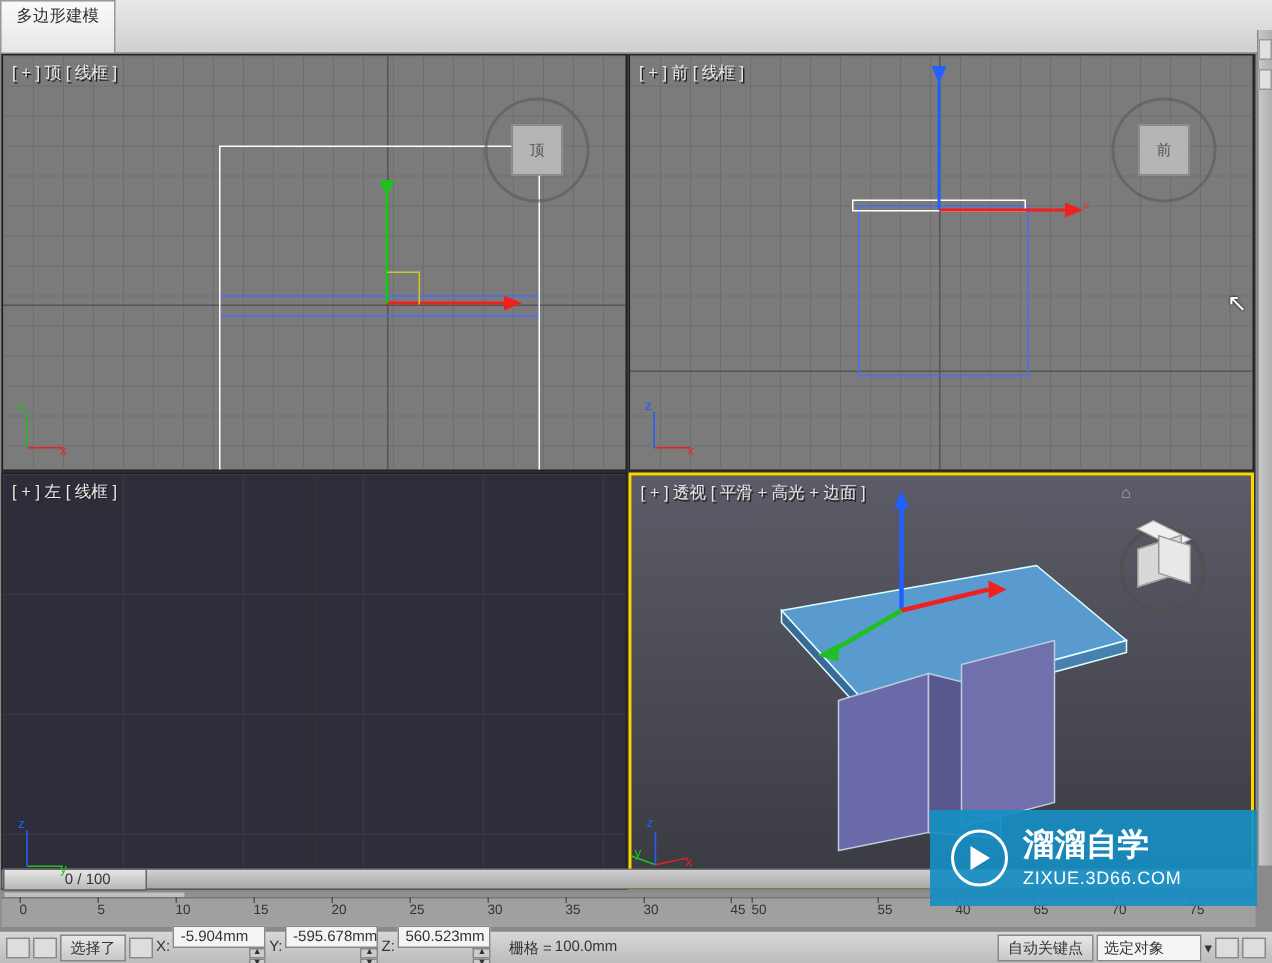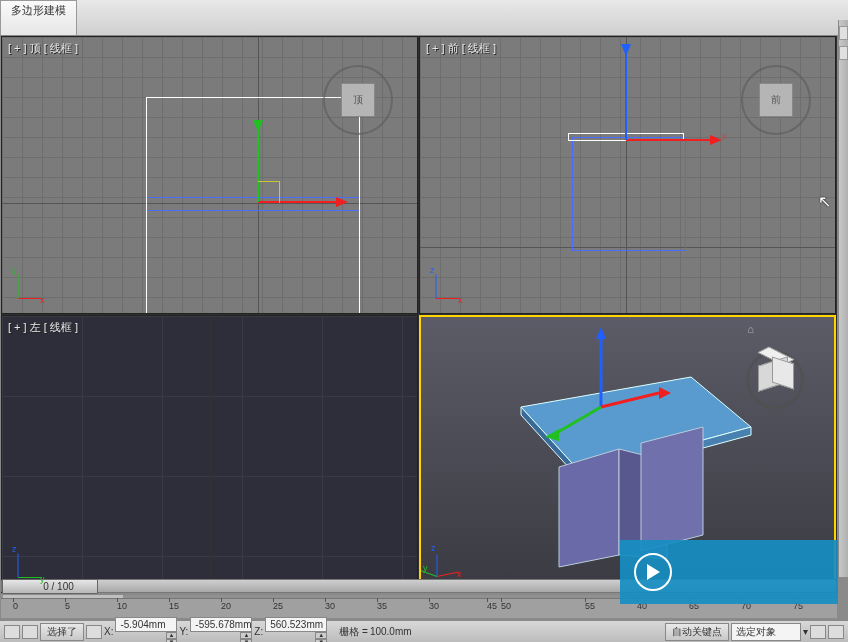--- a/index.html
+++ b/index.html
@@ -248,20 +248,21 @@
     <div class="vp-label">[ + ] 左 [ 线框 ]</div>
     <div class="corner-axis">
       <div class="ax" style="width:24px;background:#20c020"></div>
       <span class="lbl" style="left:26px;bottom:-2px;color:#20c020">y</span>
       <div class="ax" style="width:24px;background:#2060ff;transform:rotate(-90deg)"></div>
       <span class="lbl" style="left:-2px;top:0;color:#2060ff">z</span>
     </div>
   </div>
 
   <div class="viewport vp-grad active">
+    <div class="vp-label">[ + ] 透视 [ 平滑 + 高光 + 边面 ]</div>
     <div class="home-icon">⌂</div>
     <div class="mini-cube">
       <div class="ring"></div>
       <div class="cube">
           <div class="f3"></div>
           <div class="f1"></div>
           <div class="f2"></div>
         </div>
     </div>
 
@@ -360,15 +361,19 @@
   <div style="flex:1"></div>
   <div class="btn">自动关键点</div>
   <div class="field" style="width:70px">选定对象</div>
   <span>▾</span>
   <div class="small-icon-btn"></div>
   <div class="small-icon-btn"></div>
 </div>
 
 <div class="watermark">
   <div class="play"></div>
+  <div class="txt">
+    <span class="big">溜溜自学</span>
+    <span class="small">ZIXUE.3D66.COM</span>
+  </div>
 </div>
 
 <div class="cursor" style="left:818px;top:192px">↖</div>
 
 </body></html>

